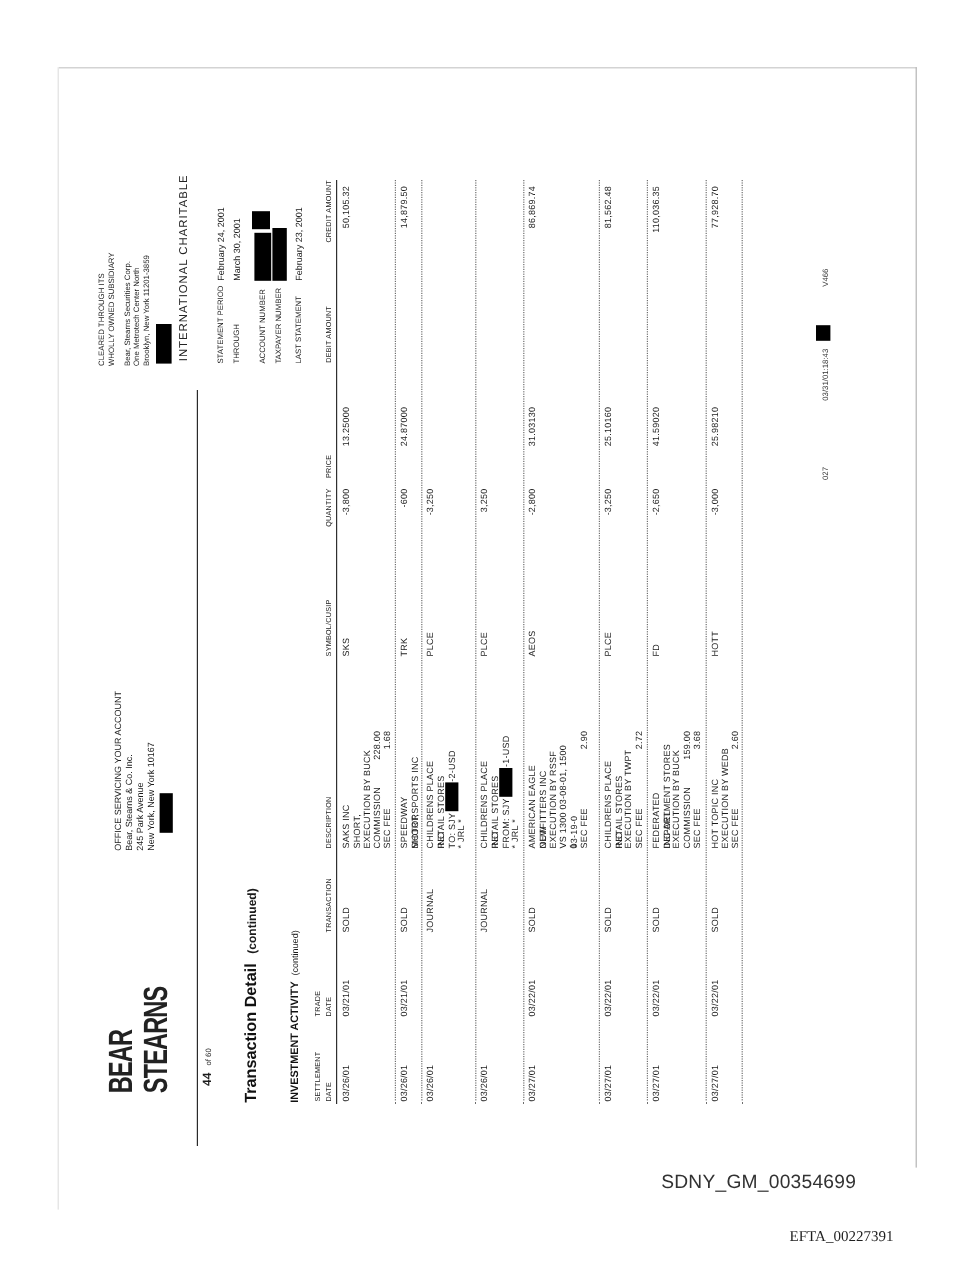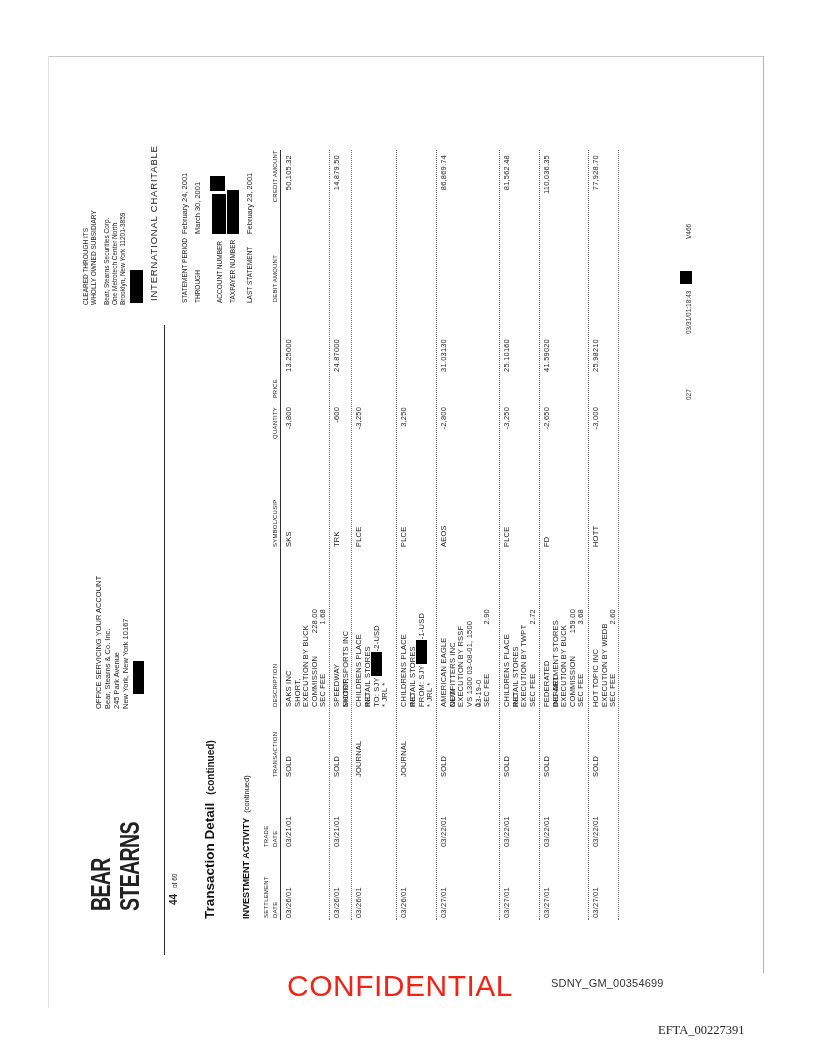--- a/index.html
+++ b/index.html
@@ -33,21 +33,21 @@
   .r{text-align:right;}
   .descline{position:absolute;font-size:7.5px;letter-spacing:.2px;color:#1d1d1d;width:98px;}
   .descline .amt{position:absolute;right:0;top:0;}
   .redact{display:inline-block;width:24px;height:11px;background:#000;vertical-align:-3px;margin:0 1px;}
   .blackbox{position:absolute;background:#000;}
   .meta-label{font-size:6.5px;color:#222;}
   .meta-value{font-size:7.5px;color:#1b1b1b;}
   .footer-code{font-size:6.5px;color:#333;}
   
   .confidential{position:absolute;left:287px;top:969px;font-size:30px;letter-spacing:.5px;color:#ee2419;}
-  .bates-sdny{position:absolute;left:551px;top:977px;font-size:11px;color:#323232;letter-spacing:.2px;}
+  .bates-sdny{position:absolute;left:551px;top:977px;font-size:16px;color:#323232;letter-spacing:.2px;}
   .bates-efta{position:absolute;left:658px;top:1023px;font-size:12.5px;color:#1f1f1f;
               font-family:"Liberation Serif",serif;}
 </style>
 </head>
 <body>
 
 <div class="page">
 
   <div class="edge edge-top"></div>
   <div class="edge edge-left"></div>
@@ -214,16 +214,15 @@
         <div class="cell r" style="left: 738px; top: 542px; width: 82px;">77,928.70</div>
         <div class="sep" style="left: 55px; top: 569px; width: 770px;"></div>
       </div>
 
     <span class="abs footer-code" style="left:575px;top:636px;">027</span>
     <span class="abs footer-code" style="left:641px;top:636px;">03/31/01:18:43</span>
     <div class="blackbox" style="left:691px;top:631px;width:13px;height:12px;"></div>
     <span class="abs footer-code" style="left:736px;top:636px;">V466</span>
   </div>
 
-  <div class="confidential">CONFIDENTIAL</div>
   <div class="bates-sdny">SDNY_GM_00354699</div>
   <div class="bates-efta">EFTA_00227391</div>
 </div>
 
 </body></html>

